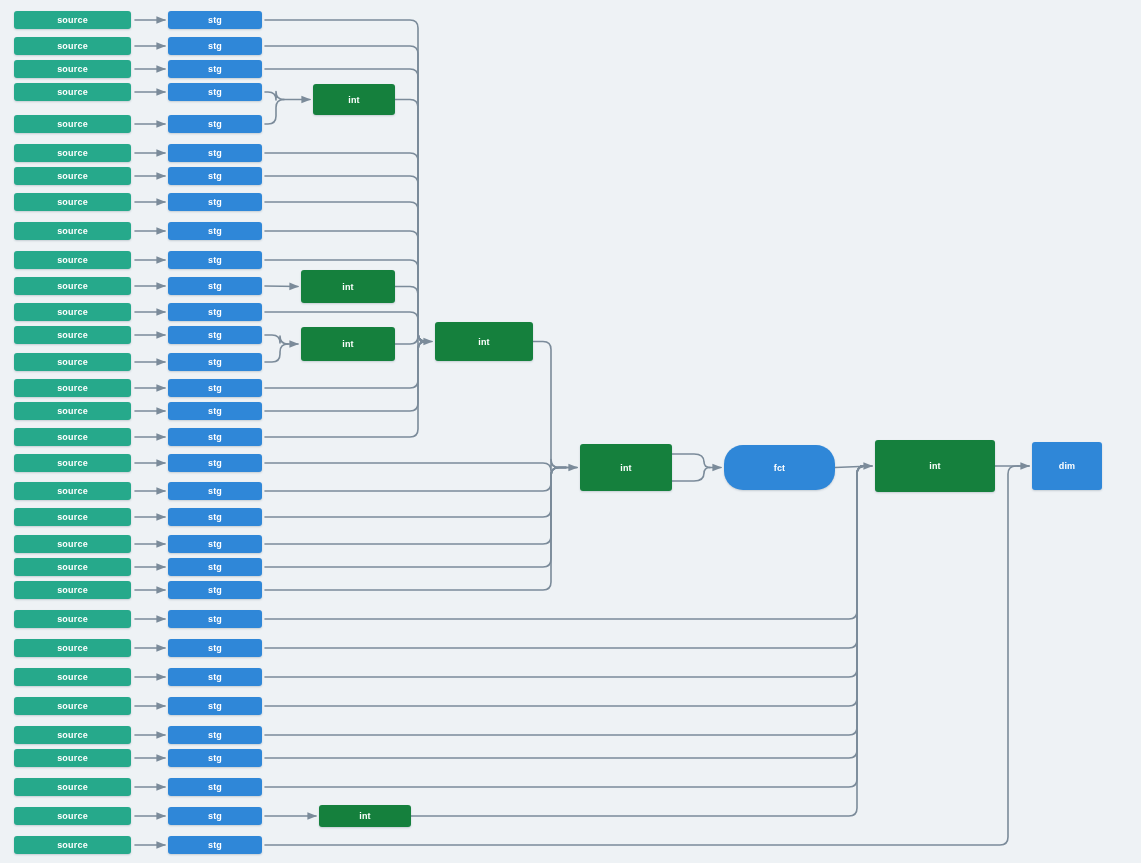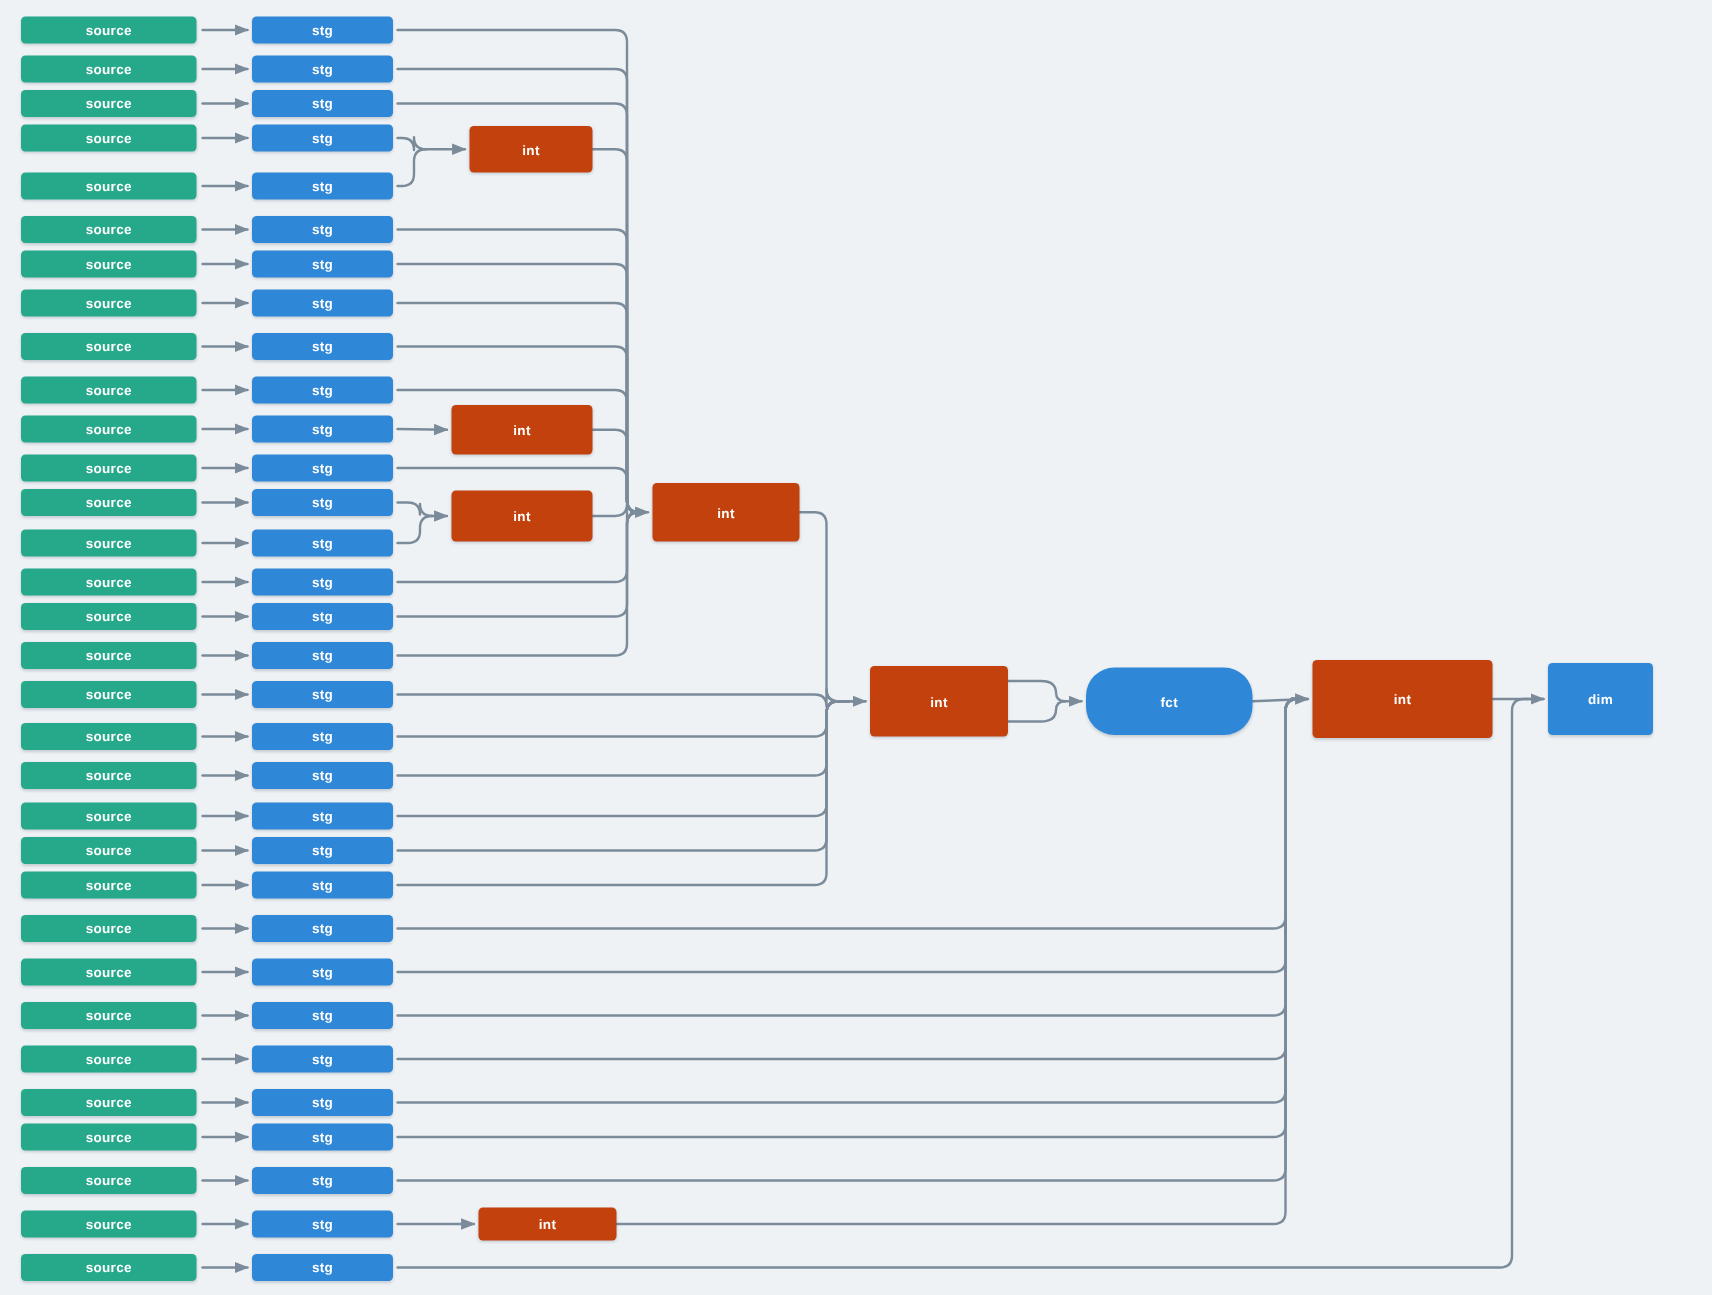--- a/index.html
+++ b/index.html
@@ -21,21 +21,21 @@
     font-size:9px;
     font-weight:bold;
     letter-spacing:.2px;
     border-radius:3px;
     box-shadow:0 1px 2px rgba(40,60,80,.20);
     user-select:none;
     white-space:nowrap;
   }
   .node.source{background:#26a98b;}
   .node.stg{background:#2f87d8;text-align:right;}
-  .node.int{background:#c2410c;}
+  .node.int{background:#15803d;}
   .node.fct{background:#2f87d8;}
   .node.dim{background:#2f87d8;}
   .node.big{font-size:9px;}
 </style>
 </head>
 <body>
 
 <div id="canvas">
   <svg class="edges" id="edge-layer">
     <defs>

